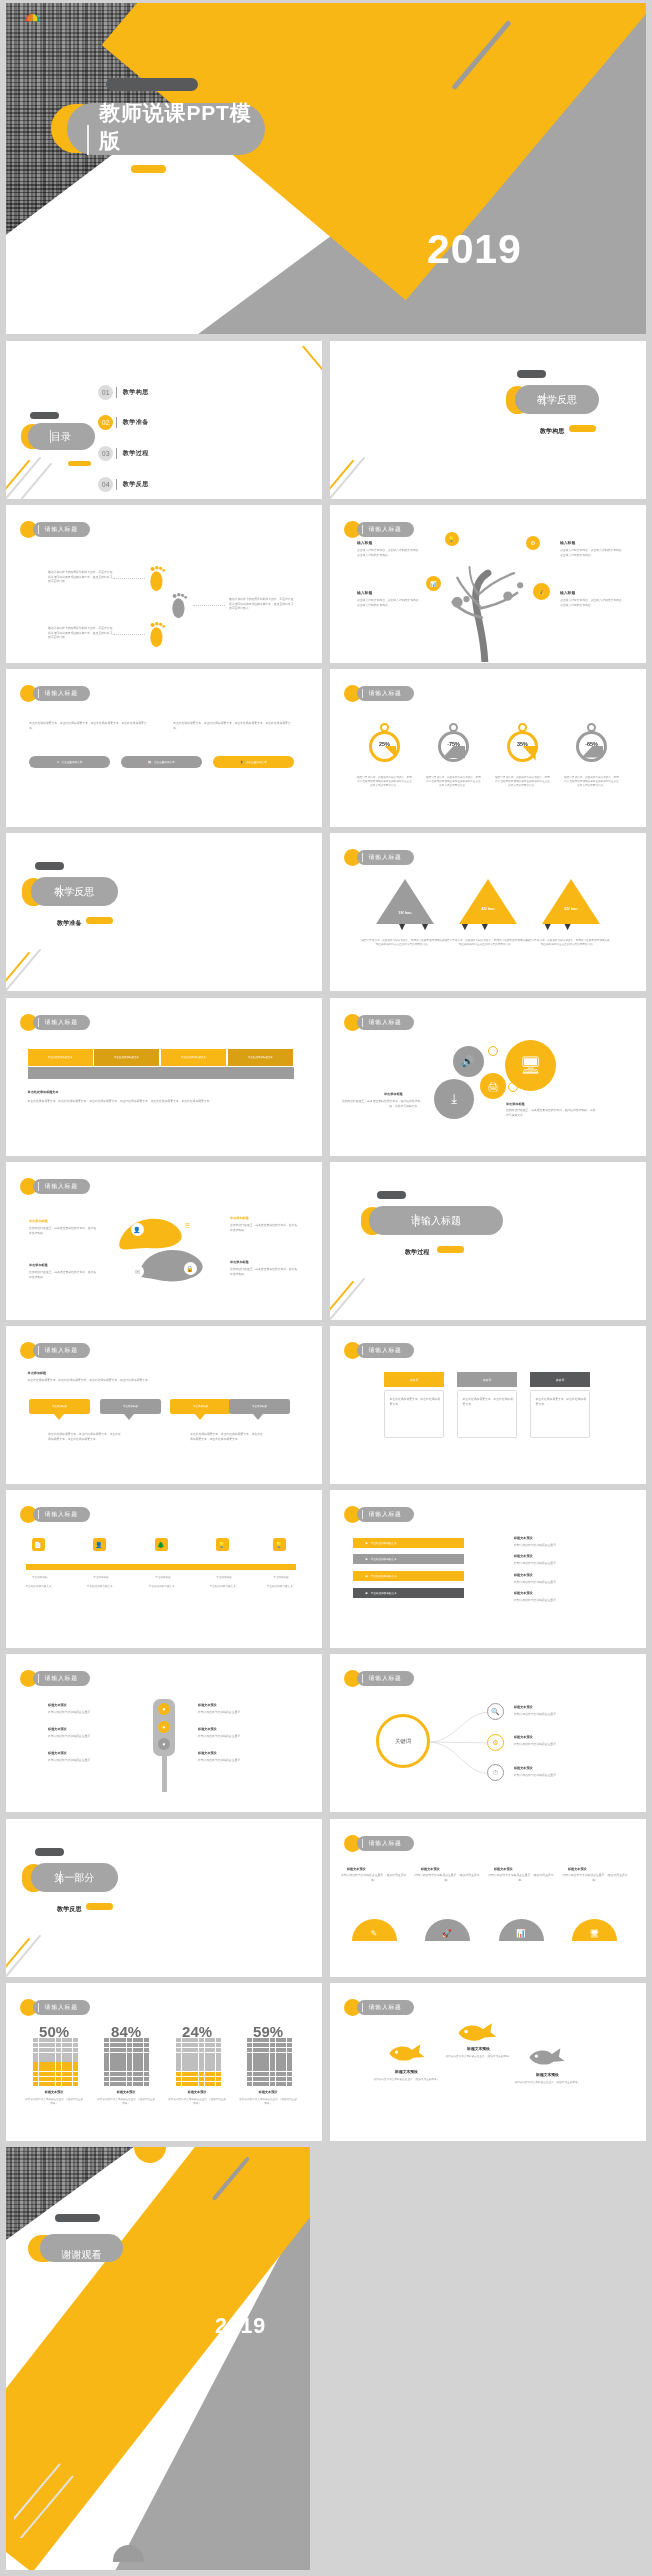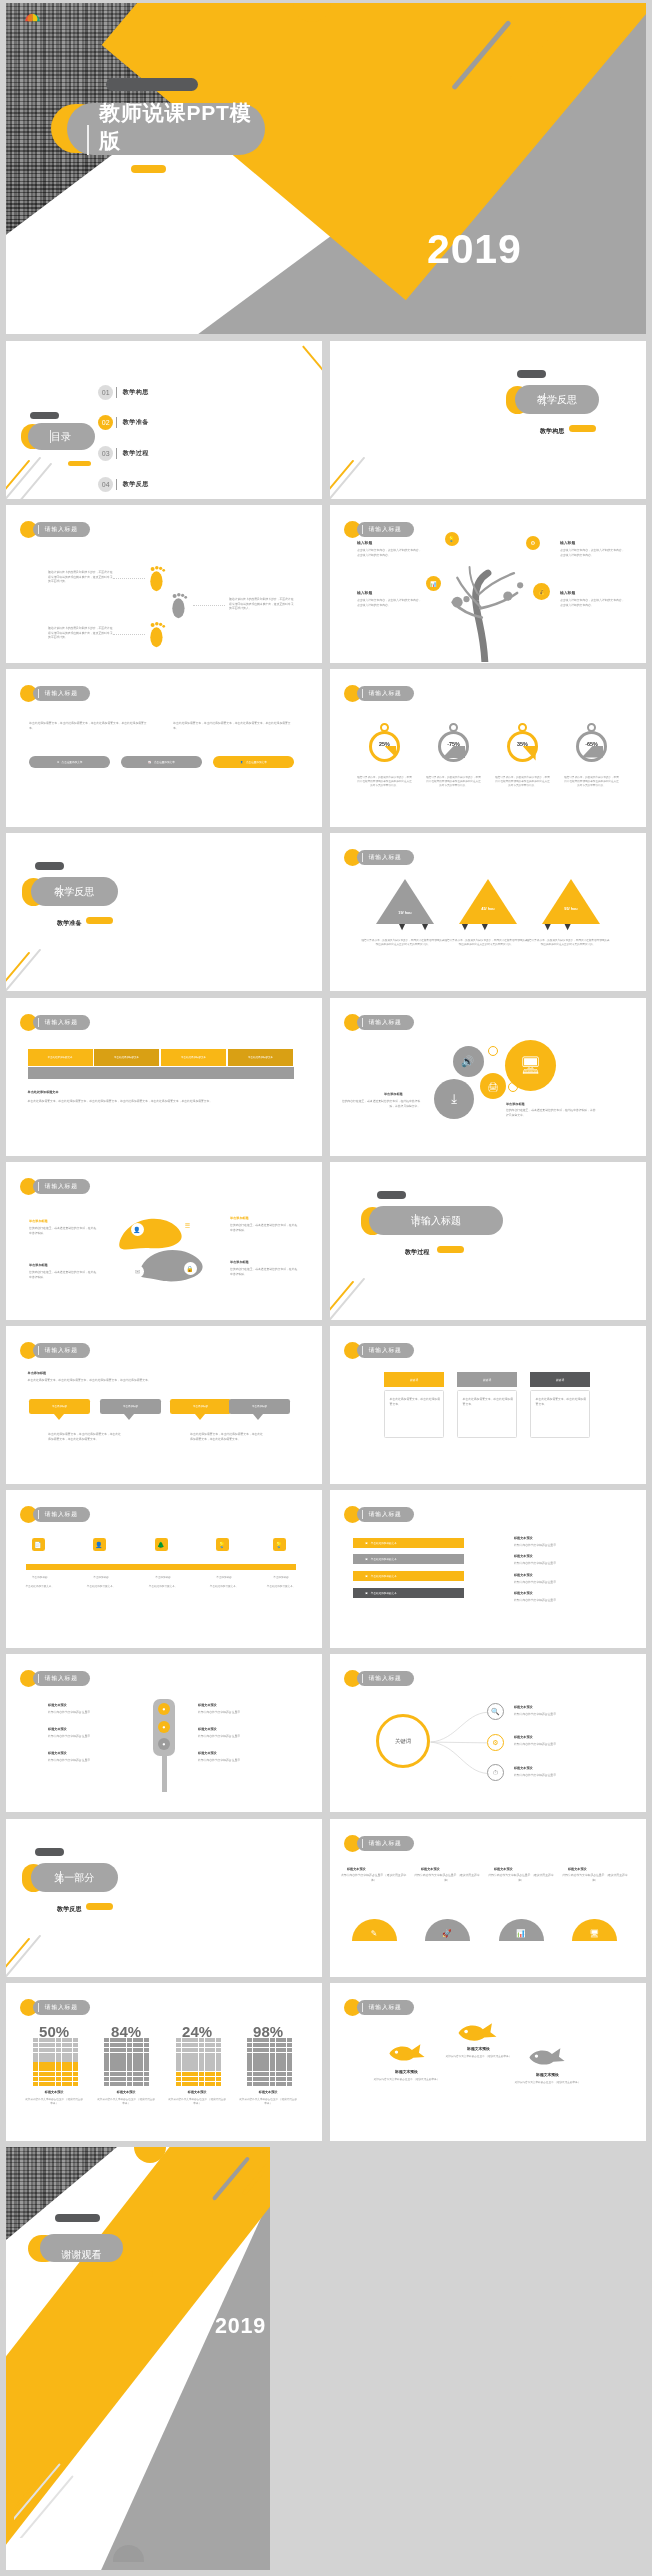--- a/index.html
+++ b/index.html
@@ -708,21 +708,21 @@
   <div class="hdr" style="left:14px;top:16px;">
     <span class="dot"></span>
     <span class="cap">
           <i></i>
           <span>请输入标题</span>
         </span>
   </div>
   <div class="pct" style="left:19px;top:40px;width:58px;">50%</div>
   <div class="pct" style="left:91px;top:40px;width:58px;">84%</div>
   <div class="pct" style="left:162px;top:40px;width:58px;">24%</div>
-  <div class="pct" style="left:233px;top:40px;width:58px;">98%</div>
+  <div class="pct" style="left:233px;top:40px;width:58px;">59%</div>
   <div class="pgrid" id="wf0" style="left:27px;top:55px;width:45px;height:48px;">
         <div></div>
         <div></div>
         <div></div>
         <div></div>
         <div></div>
         <div></div>
         <div></div>
         <div></div>
         <div></div>
@@ -1075,21 +1075,21 @@
     <circle cx="12" cy="11" r="2.4" fill="#fff"></circle>
   </svg>
   <div class="cap-mini" style="left:114px;top:63px;width:69px;font-size:3.8px;font-weight:bold;color:#333;">标题文本预设</div>
   <div class="cap-mini" style="left:114px;top:72px;width:69px;">此部分内容作为文字标题占位显示 （建议使用主题字体）</div>
   <div class="cap-mini" style="left:42px;top:86px;width:69px;font-size:3.8px;font-weight:bold;color:#333;">标题文本预设</div>
   <div class="cap-mini" style="left:42px;top:95px;width:69px;">此部分内容作为文字标题占位显示 （建议使用主题字体）</div>
   <div class="cap-mini" style="left:183px;top:89px;width:69px;font-size:3.8px;font-weight:bold;color:#333;">标题文本预设</div>
   <div class="cap-mini" style="left:183px;top:98px;width:69px;">此部分内容作为文字标题占位显示 （建议使用主题字体）</div>
 </div>
 
-<div class="slide" style="left:6.1px;top:2147px;width:264px;height:423px;">
+<div class="slide" style="left:6.1px;top:2147px;width:304px;height:423px;">
   <div class="hero-photo" style="clip-path:polygon(0 0, 42% 0, 0 22%);"></div>
   <div class="hero-tri-gray" style="clip-path:polygon(100% 12%, 100% 100%, 36% 100%);"></div>
   <div class="hero-yellow-band" style="right:-20%; top:-2%; width:44%; height:130%; transform:rotate(38deg);"></div>
   <div class="dot-half" style="left:128px;top:0;width:32px;height:16px;"></div>
   <div style="position:absolute;left:107px;top:398px;width:31px;height:17px;background:#9C9C9C;border-radius:31px 31px 0 0;"></div>
   <div class="slash" style="left:223px;top:3.8px;width:3.8px;height:55px;background:#9C9C9C;transform:rotate(40deg);"></div>
   <div class="slash" style="left:252px;top:1.5px;width:3.8px;height:51px;background:#F9B715;transform:rotate(40deg);"></div>
   <div class="cdeco" style="left:7.7px;top:299px;width:61px;height:92px;">
     <span style="left:4.6px;top:15.3px;background:#F9B715;height:84px;"></span>
     <span style="left:18.4px;top:7.7px;background:#e2e2e2;height:84px;"></span>

